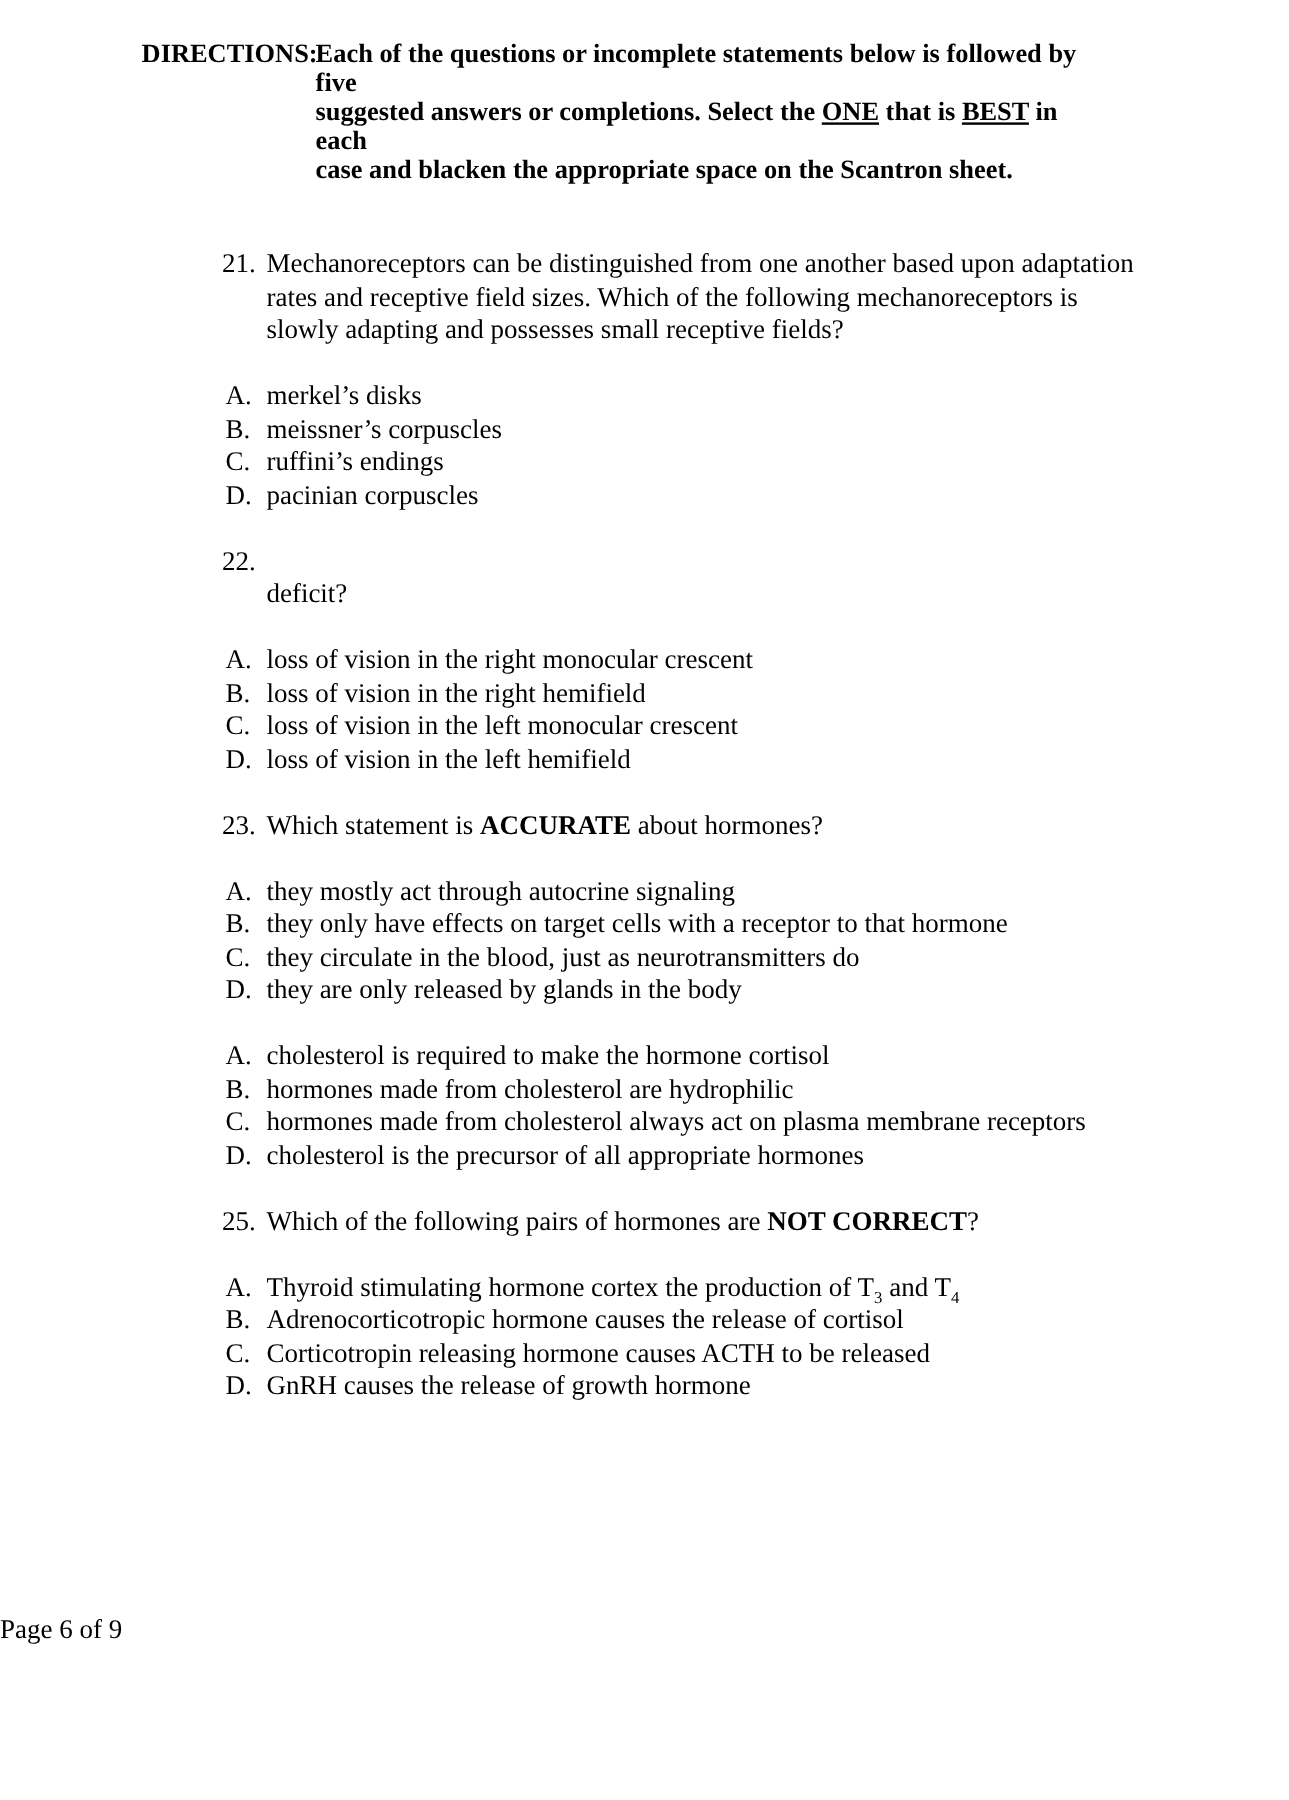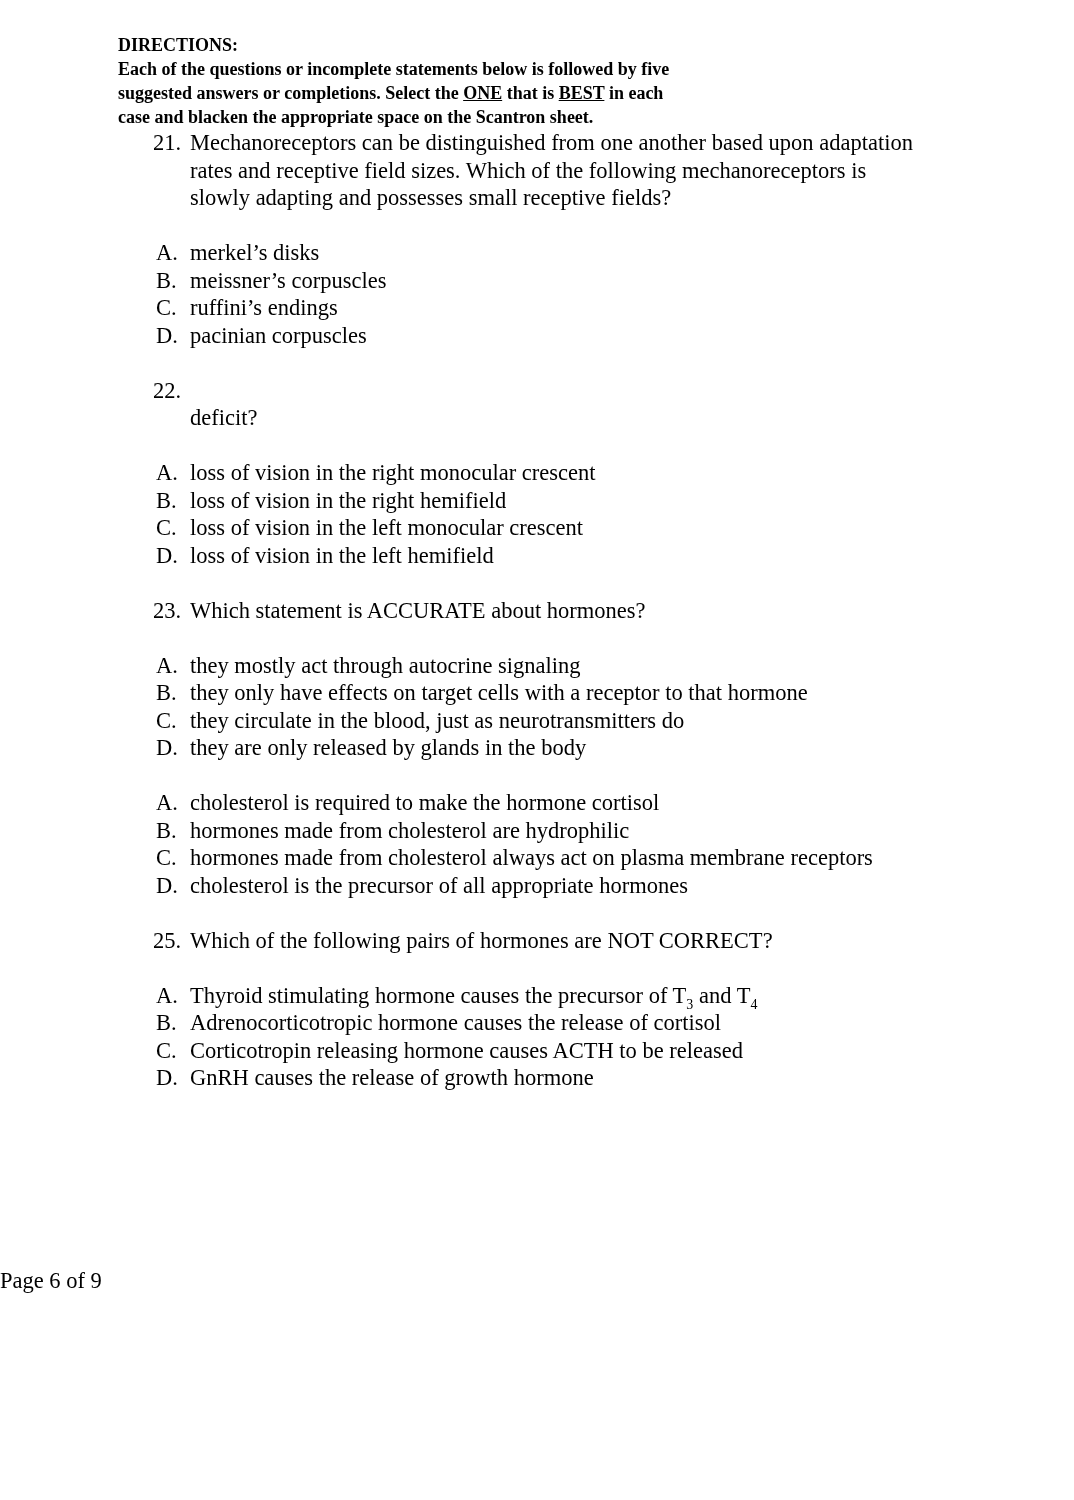--- a/index.html
+++ b/index.html
@@ -20,34 +20,35 @@
   .page {
     position: relative;
     width: 1074px;
     height: 1500px;
   }
   
   .directions {
     display: flex;
     margin: 33px 0 0 118px;
     font-weight: bold;
-    font-size: 18px;
+    font-size: 22px;
     line-height: 24px;
-    flex-direction: column;
   }
   .dir-label {
     width: 145px;
     flex-shrink: 0;
     white-space: nowrap;
   }
   .dir-text {
     width: 640px;
   }
   
   #questions {
+    margin-top: 53px;
+    padding-left: 32px;
   }
   .question {
     margin-bottom: 27.5px;
   }
   .q-para {
     position: relative;
     margin-left: 190px;
     width: 830px;
   }
   .q-num {
@@ -63,21 +64,21 @@
     display: flex;
   }
   .opt-letter {
     width: 34px;
     flex-shrink: 0;
   }
   .opt-text {
     width: 840px;
   }
   
-  .b { font-weight: normal; }
+  .b { font-weight: bold; }
   .u { text-decoration: underline; }
   sub {
     font-size: 62%;
     line-height: 0;
   }
   
   .footer {
     margin-top: 175px;
     width: 1060px;
     text-align: left;
@@ -175,21 +176,21 @@
             <span class="opt-letter">D.</span>
             <span class="opt-text"><span>cholesterol is the precursor of all appropriate hormones</span></span>
           </div>
         </div>
       </div>
       <div class="question">
         <div class="q-para"><span class="q-num">25.</span><span>Which of the following pairs of hormones are </span><span class="b">NOT CORRECT</span><span>?</span></div>
         <div class="options">
           <div class="option">
             <span class="opt-letter">A.</span>
-            <span class="opt-text"><span>Thyroid stimulating hormone causes the precursor of T</span><sub>3</sub><span> and T</span><sub>4</sub></span>
+            <span class="opt-text"><span>Thyroid stimulating hormone cortex the production of T</span><sub>3</sub><span> and T</span><sub>4</sub></span>
           </div>
           <div class="option">
             <span class="opt-letter">B.</span>
             <span class="opt-text"><span>Adrenocorticotropic hormone causes the release of cortisol</span></span>
           </div>
           <div class="option">
             <span class="opt-letter">C.</span>
             <span class="opt-text"><span>Corticotropin releasing hormone causes ACTH to be released</span></span>
           </div>
           <div class="option">

